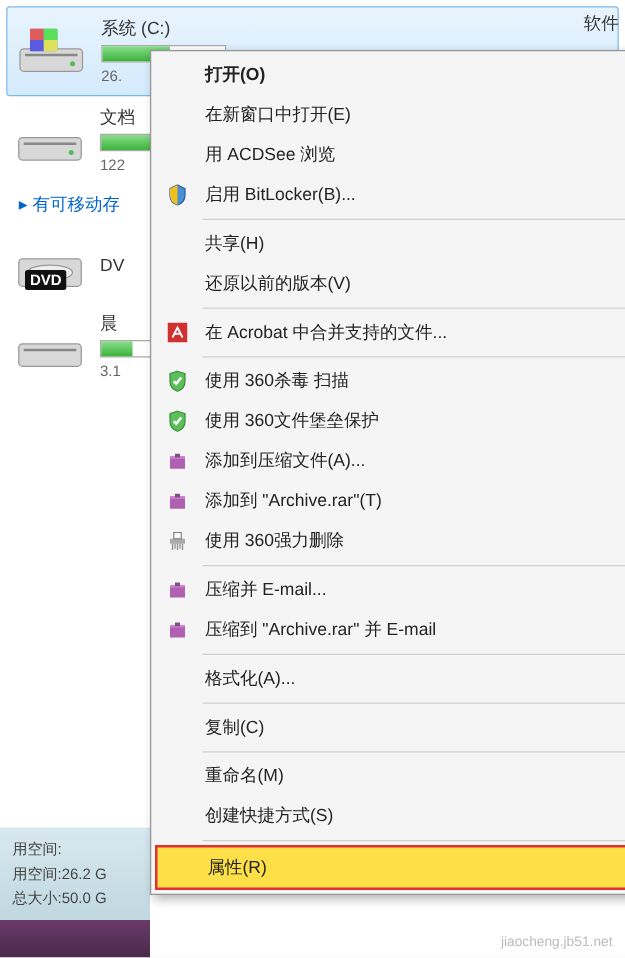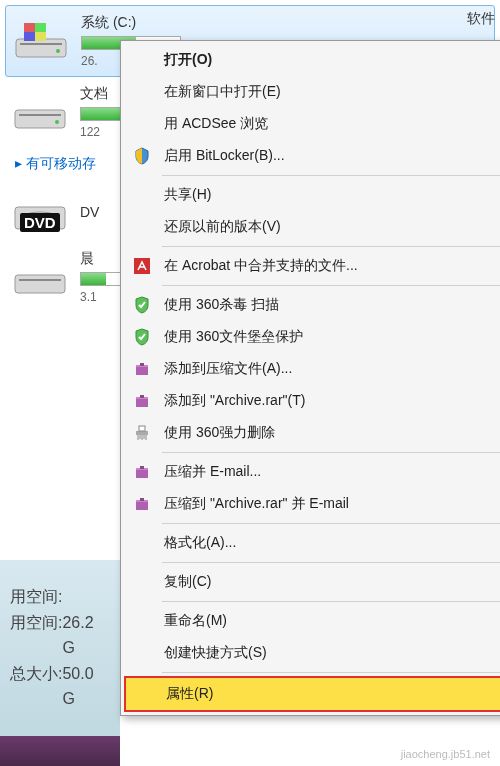--- a/index.html
+++ b/index.html
@@ -65,21 +65,21 @@
       font-size: 14px;
       padding: 8px 10px;
       cursor: pointer;
     }
     .section-header::before {
       content: "▸ ";
     }
     .dvd-label {
       background: #111;
       color: #fff;
-      font-size: 15px;
+      font-size: 12px;
       font-weight: bold;
       padding: 1px 4px;
       border-radius: 2px;
       position: absolute;
       bottom: 2px;
       left: 10px;
     }
     .context-menu {
       position: absolute;
       top: 40px;
@@ -126,22 +126,22 @@
       display: flex;
       align-items: center;
       justify-content: center;
     }
     .bottom-panel {
       position: absolute;
       bottom: 30px;
       left: 0;
       width: 120px;
       background: linear-gradient(to bottom, #d8e8f0, #c0d8e0);
-      padding: 24px 10px;
-      font-size: 16px;
+      padding: 8px 10px;
+      font-size: 12px;
       color: #444;
       line-height: 1.6;
     }
     .bottom-row { display: flex; }
     .bottom-label { flex-shrink: 0; }
     .taskbar {
       position: absolute;
       bottom: 0;
       left: 0;
       width: 120px;

